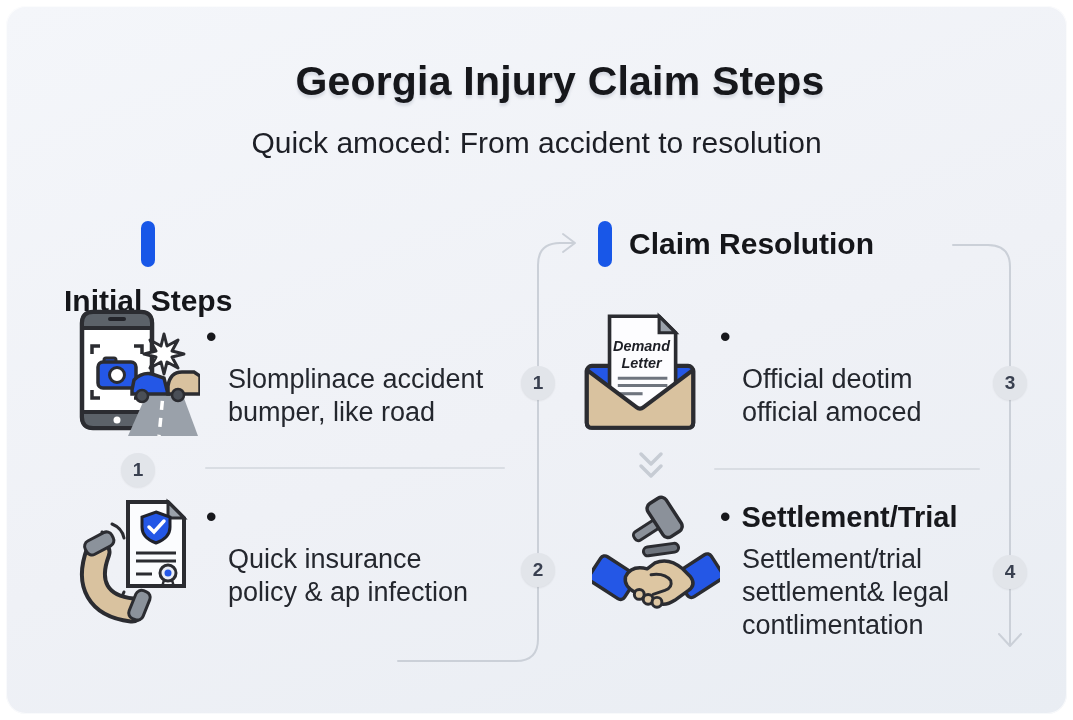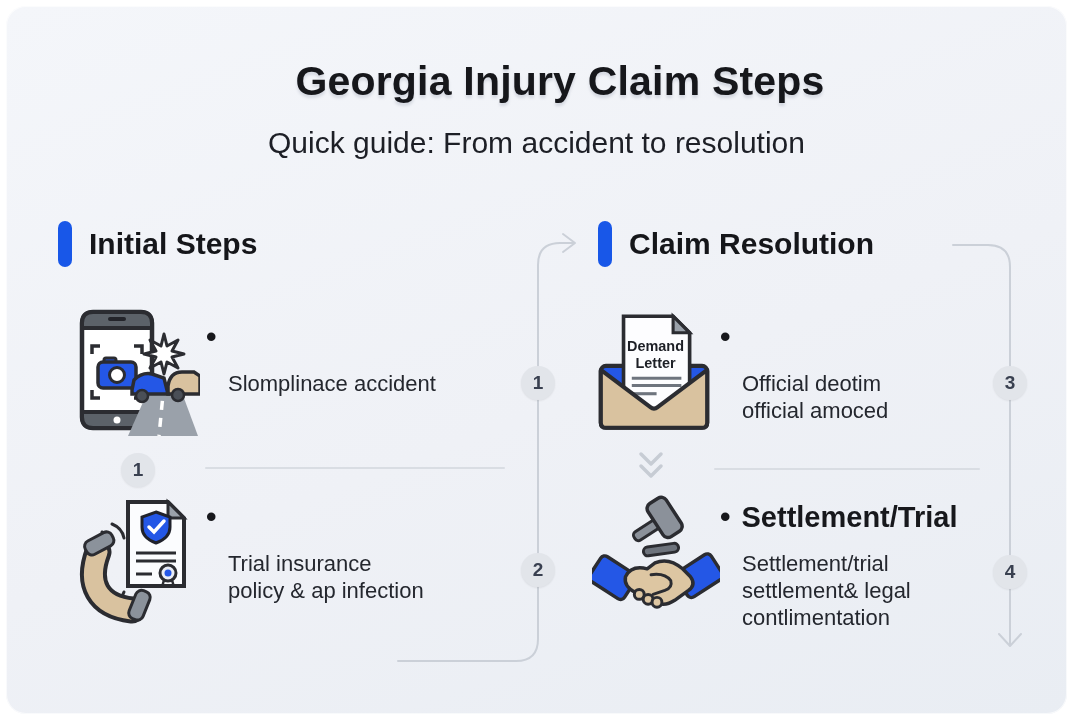--- a/index.html
+++ b/index.html
@@ -12,47 +12,47 @@
     color:#16171b;letter-spacing:.2px;text-shadow:0 3px 3px rgba(110,120,140,.22);padding-left:47px;}
   .page-subtitle{top:126px;left:0;right:0;text-align:center;font-size:30px;font-weight:400;
     color:#1d1f26;}
   .sec-hdr{display:flex;align-items:center;gap:17px;top:221px;}
   .sec-bar{width:14px;height:46px;border-radius:7px;background:#1857e8;flex:none;}
   .sec-title{font-size:30px;font-weight:800;color:#15161a;white-space:nowrap;}
   .step-text{z-index:2;}
   .step-title{display:flex;align-items:baseline;gap:11px;font-size:29px;font-weight:800;
     color:#17181c;white-space:nowrap;}
   .bullet{font-weight:900;font-size:30px;}
-  .step-desc{margin-left:22px;margin-top:17px;font-size:22px;font-weight:400;color:#24272e;
+  .step-desc{margin-left:22px;margin-top:9px;font-size:27px;font-weight:400;color:#24272e;
     line-height:1.22;}
   .step-desc div{white-space:nowrap;}
   .badge{width:34px;height:34px;border-radius:50%;background:#e2e5ea;color:#394050;
     font-size:19px;font-weight:700;display:flex;align-items:center;justify-content:center;
     z-index:3;box-shadow:0 1px 2px rgba(0,0,0,.07);}
   .divider{height:2px;background:#d9dde3;border-radius:1px;z-index:1;}
   .connector-svg{left:0;top:0;z-index:1;pointer-events:none;}
   .icon-box{z-index:2;}
   .icon-box svg{display:block;width:100%;height:100%;}
 </style>
 </head>
 <body>
 
 <div class="card"></div>
 
 <div class="abs page-title">Georgia Injury Claim Steps</div>
-<div class="abs page-subtitle">Quick guide: From accident to resolution</div>
+<div class="abs page-subtitle">Quick amoced: From accident to resolution</div>
 
 <svg class="abs connector-svg" width="1073" height="720" viewBox="0 0 1073 720">
   <path d="M 398 661 L 516 661 Q 538 661 538 639 L 538 265 Q 538 243 560 243 L 574 243" fill="none" stroke="#cbd0d8" stroke-width="2" stroke-linecap="round"></path>
   <path d="M 563 234 L 575 243 L 563 252" fill="none" stroke="#cbd0d8" stroke-width="2" stroke-linecap="round" stroke-linejoin="round"></path>
   <path d="M 953 245 L 988 245 Q 1010 245 1010 267 L 1010 645" fill="none" stroke="#cbd0d8" stroke-width="2" stroke-linecap="round"></path>
   <path d="M 999 634 L 1010 646 L 1021 634" fill="none" stroke="#cbd0d8" stroke-width="2" stroke-linecap="round" stroke-linejoin="round"></path>
 </svg>
 
-<div class="abs sec-hdr" style="left:58px;">
+<div class="abs sec-hdr" style="left:64px;flex-direction:column;">
   <div class="sec-bar"></div>
   <div class="sec-title">Initial Steps</div>
 </div>
 <div class="abs sec-hdr" style="left:598px;">
   <div class="sec-bar"></div>
   <div class="sec-title">Claim Resolution</div>
 </div>
 
 <div class="abs icon-box" style="left:74px;top:308px;width:126px;height:128px;">
   <svg viewBox="0 0 126 128">
@@ -76,20 +76,21 @@
     <circle cx="68" cy="88" r="6" fill="#4a4f57" stroke="#2b2c31" stroke-width="2.5"></circle>
     <polygon points="90,26 93,38 104,32 98,43 110,46 98,49 104,60 93,54 90,66 87,54 76,60 82,49 70,46 82,43 76,32 87,38" fill="#ffffff" stroke="#2b2c31" stroke-width="3" stroke-linejoin="round"></polygon>
   </svg>
 </div>
 <div class="abs step-text" style="left:206px;top:320px;">
   <div class="step-title">
     <span class="bullet">•</span>
   </div>
   <div class="step-desc">
     <div>Slomplinace accident</div>
+    <div>bumper, like road</div>
   </div>
 </div>
 
 <div class="abs badge" style="left:121px;top:453px;">1</div>
 <div class="abs divider" style="left:205px;top:467px;width:300px;"></div>
 
 <div class="abs icon-box" style="left:76px;top:486px;width:124px;height:138px;">
   <svg viewBox="0 0 124 138">
     <path d="M 52 16 L 92 16 L 108 32 L 108 100 L 52 100 Z" fill="#fbfcfe" stroke="#2b2c31" stroke-width="4"></path>
     <path d="M 92 16 L 92 32 L 108 32 Z" fill="#9aa1aa" stroke="#2b2c31" stroke-width="3"></path>
@@ -108,26 +109,26 @@
     <path d="M 22 66 C 10 98 22 120 56 124" fill="none" stroke="#d9c29f" stroke-width="19" stroke-linecap="round"></path>
     <rect x="8" y="50" width="30" height="15" rx="6" transform="rotate(-28 23 57)" fill="#8b929b" stroke="#2b2c31" stroke-width="3"></rect>
     <rect x="48" y="112" width="30" height="15" rx="6" transform="rotate(-68 63 119)" fill="#8b929b" stroke="#2b2c31" stroke-width="3"></rect>
   </svg>
 </div>
 <div class="abs step-text" style="left:206px;top:500px;">
   <div class="step-title">
     <span class="bullet">•</span>
   </div>
   <div class="step-desc">
-    <div>Trial insurance</div>
+    <div>Quick insurance</div>
     <div>policy &amp; ap infection</div>
   </div>
 </div>
 
-<div class="abs icon-box" style="left:594px;top:308px;width:120px;height:126px;">
+<div class="abs icon-box" style="left:580px;top:308px;width:120px;height:126px;font-style:italic;">
   <svg viewBox="0 0 115 122">
     <rect x="6" y="56" width="103" height="60" rx="5" fill="#2457e6" stroke="#2b2c31" stroke-width="4"></rect>
     <path d="M 28 8 L 76 8 L 92 24 L 92 100 L 28 100 Z" fill="#fdfdff" stroke="#2b2c31" stroke-width="3.5"></path>
     <path d="M 76 8 L 76 24 L 92 24 Z" fill="#9aa1aa" stroke="#2b2c31" stroke-width="3"></path>
     <text x="59" y="42" text-anchor="middle" font-size="14" font-weight="bold" fill="#1d1f26">Demand</text>
     <text x="59" y="58" text-anchor="middle" font-size="14" font-weight="bold" fill="#1d1f26">Letter</text>
     <line x1="36" y1="68" x2="84" y2="68" stroke="#6e747e" stroke-width="3"></line>
     <line x1="36" y1="75" x2="84" y2="75" stroke="#6e747e" stroke-width="3"></line>
     <line x1="36" y1="83" x2="60" y2="83" stroke="#6e747e" stroke-width="3"></line>
     <path d="M 6 60 L 54 96 Q 57.5 99 61 96 L 109 60 L 109 111 Q 109 116 104 116 L 11 116 Q 6 116 6 111 Z" fill="#d9c29f" stroke="#2b2c31" stroke-width="4" stroke-linejoin="round"></path>

